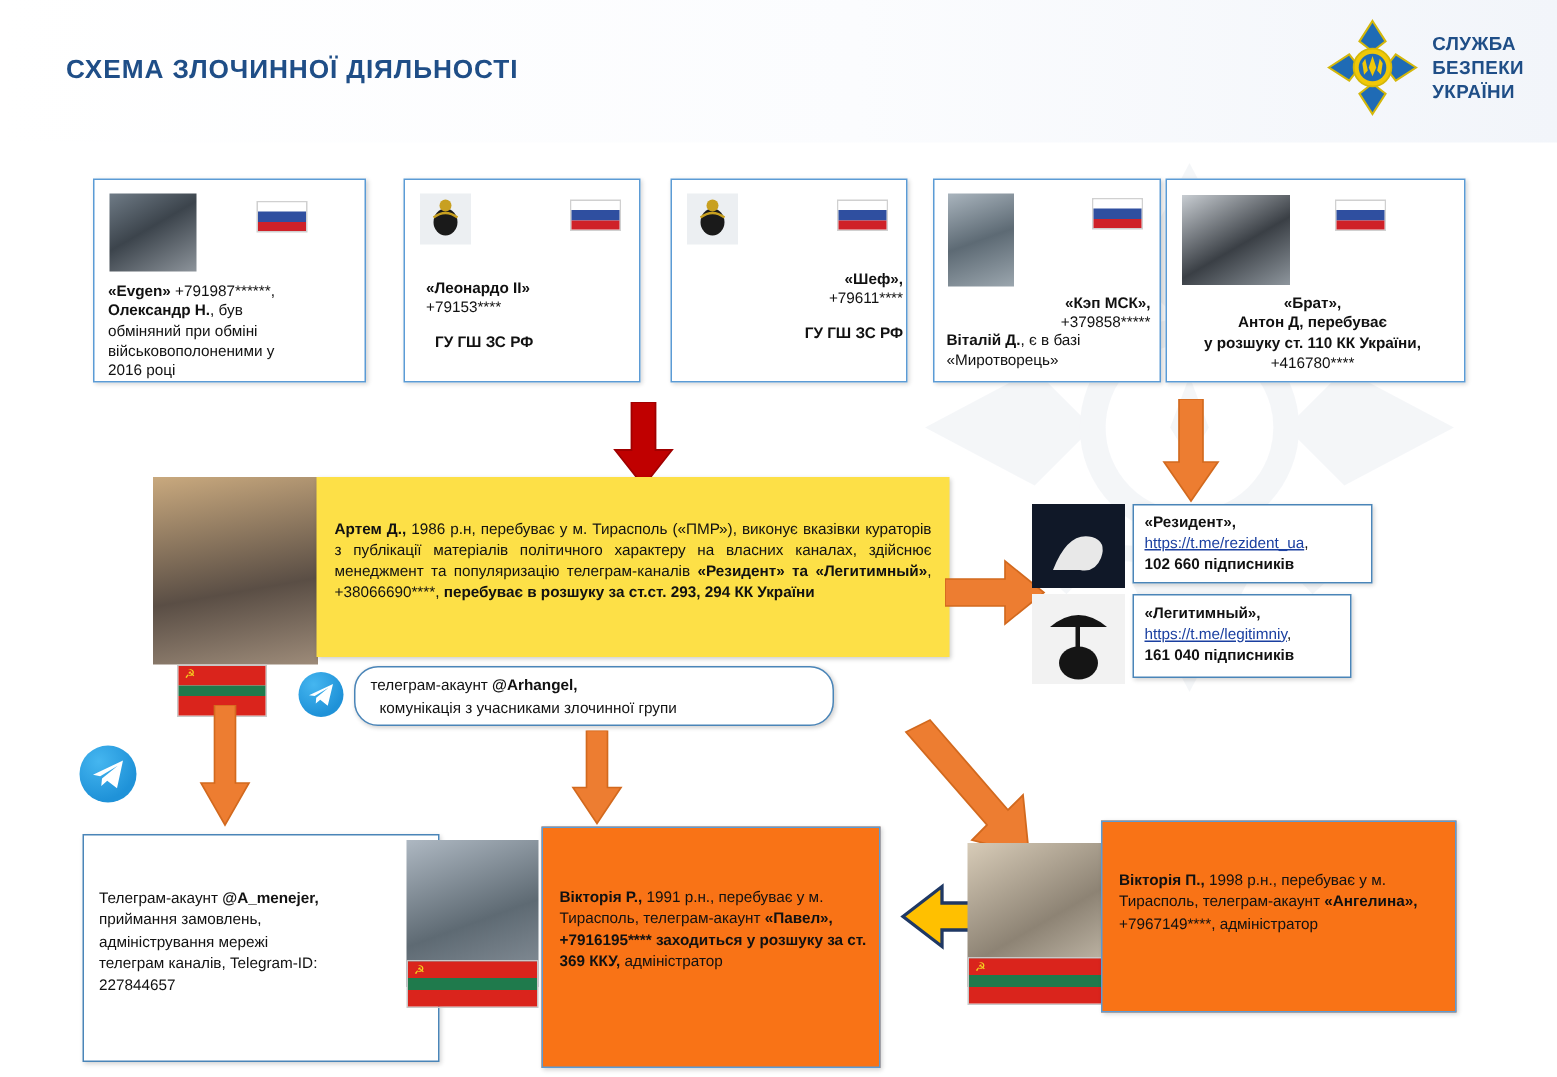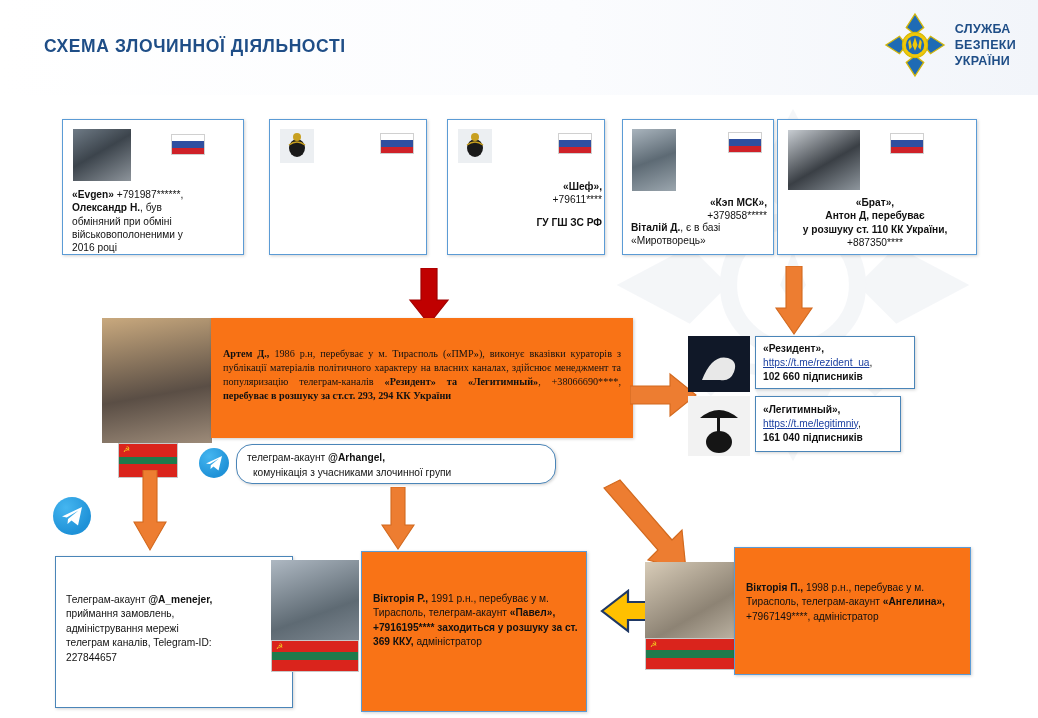--- a/index.html
+++ b/index.html
@@ -35,22 +35,22 @@
     position: absolute; background: #fff;
     border: 1.6px solid #5b9bd5;
     box-shadow: 1px 1px 3px rgba(0,0,0,.18);
   }
   .ybox {
     position: absolute; background: #f97316;
     border: 1.6px solid #5b9bd5;
     box-shadow: 1px 1px 3px rgba(0,0,0,.18);
   }
   .goldbox {
-    position: absolute; background: #f97316;
-    border: none; box-shadow: 1px 1px 3px rgba(0,0,0,.2); font-family: Liberation Serif, serif;
+    position: absolute; background: #fde047;
+    border: none; box-shadow: 1px 1px 3px rgba(0,0,0,.2);
   }
   .wbox {
     position: absolute; background: #fff;
     border: 1.8px solid #4a85b8;
     box-shadow: 1px 1px 3px rgba(0,0,0,.18);
   }
 
   .txt { font-size: 10.2px; color: #111; line-height: 1.30; }
   .txt b { font-weight: bold; }
   .txt .lnk { color: #1a3fa0; text-decoration: underline; }
@@ -149,20 +149,26 @@
           <ellipse cx="15" cy="17" rx="8" ry="9" fill="#1a1a1a"></ellipse>
           <circle cx="15" cy="6" r="4" fill="#c8a020"></circle>
           <path d="M7 14 q8 -6 16 0" stroke="#c8a020" stroke-width="1.5" fill="none"></path>
         </svg>
     </div>
     <div class="ruflag" style="left:110px; top:13px;">
         <i></i>
         <i></i>
         <i></i>
       </div>
+    <div class="txt" style="position:absolute; left:14px; top:66px; width:140px;">
+      <b>«Леонардо II»</b><br>
+      <span>+79153****</span>
+      <div style="height:9px"></div>
+      <b style="margin-left:6px">ГУ ГШ ЗС РФ</b>
+    </div>
   </div>
 
   <div class="box" style="left:447px; top:119px; width:158px; height:136px;">
     <div class="emblem" style="left:10px; top:9px; width:34px; height:34px;">
       <svg width="30" height="30" viewBox="0 0 30 30">
           <ellipse cx="15" cy="17" rx="8" ry="9" fill="#1a1a1a"></ellipse>
           <circle cx="15" cy="6" r="4" fill="#c8a020"></circle>
           <path d="M7 14 q8 -6 16 0" stroke="#c8a020" stroke-width="1.5" fill="none"></path>
         </svg>
     </div>
@@ -200,21 +206,21 @@
     <div class="photo p5" style="left:10px; top:10px; width:72px; height:60px;"></div>
     <div class="ruflag" style="left:112px; top:13px;">
         <i></i>
         <i></i>
         <i></i>
       </div>
     <div class="txt rgt" style="position:absolute; right:7px; top:76px; width:188px;text-align:center;">
       <b>«Брат»,</b><br>
       <b>Антон Д, перебуває</b><br>
       <b>у розшуку ст. 110 КК України,</b><br>
-      <span>+887350****</span>
+      <span>+416780****</span>
     </div>
   </div>
 
   <svg class="arrow" style="left:405px; top:268px; width:48px; height:58px;" viewBox="0 0 48 58">
     <path d="M16 0 h16 v32 h11 L24 56 L5 32 h11 Z" fill="#c00000" stroke="#a00000" stroke-width="1.2"></path>
   </svg>
 
   <svg class="arrow" style="left:772px; top:266px; width:44px; height:72px;" viewBox="0 0 44 72">
     <path d="M14 0 h16 v42 h10 L22 68 L4 42 h10 Z" fill="#ed7d31" stroke="#d2691e" stroke-width="1.1"></path>
   </svg>

